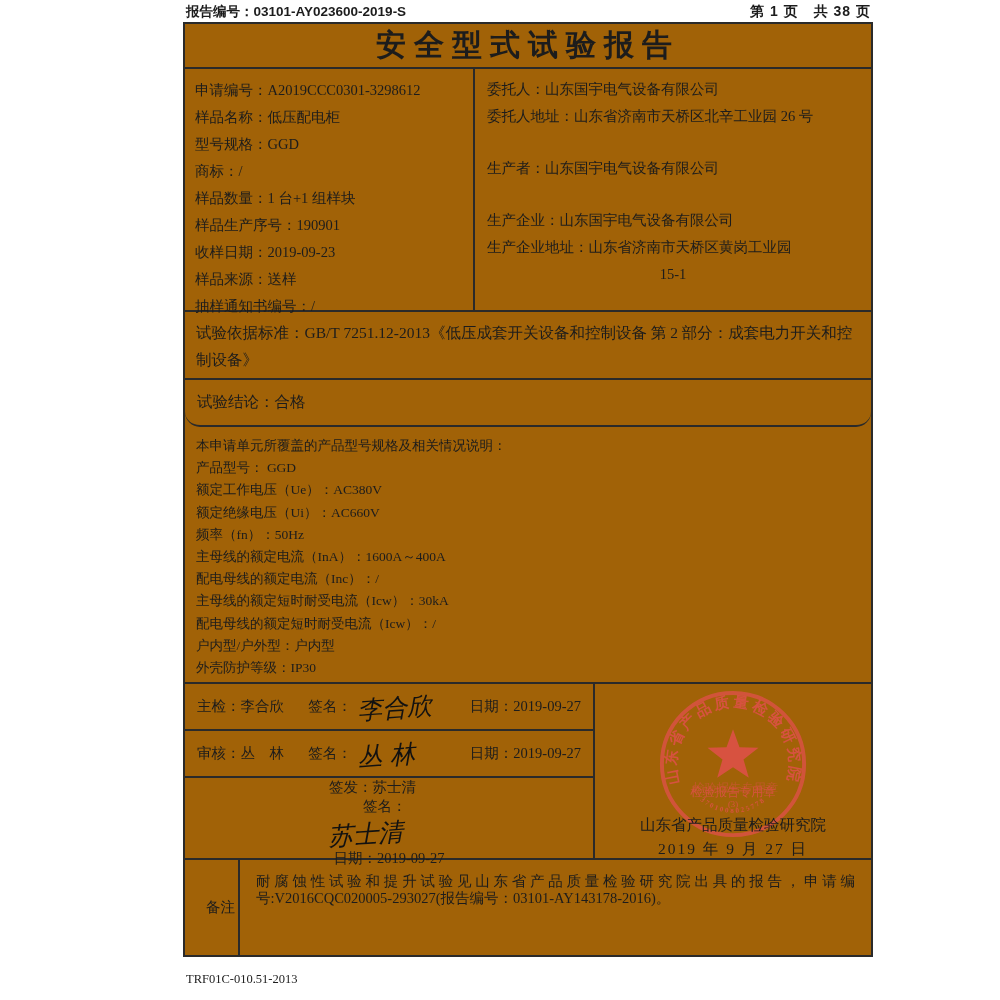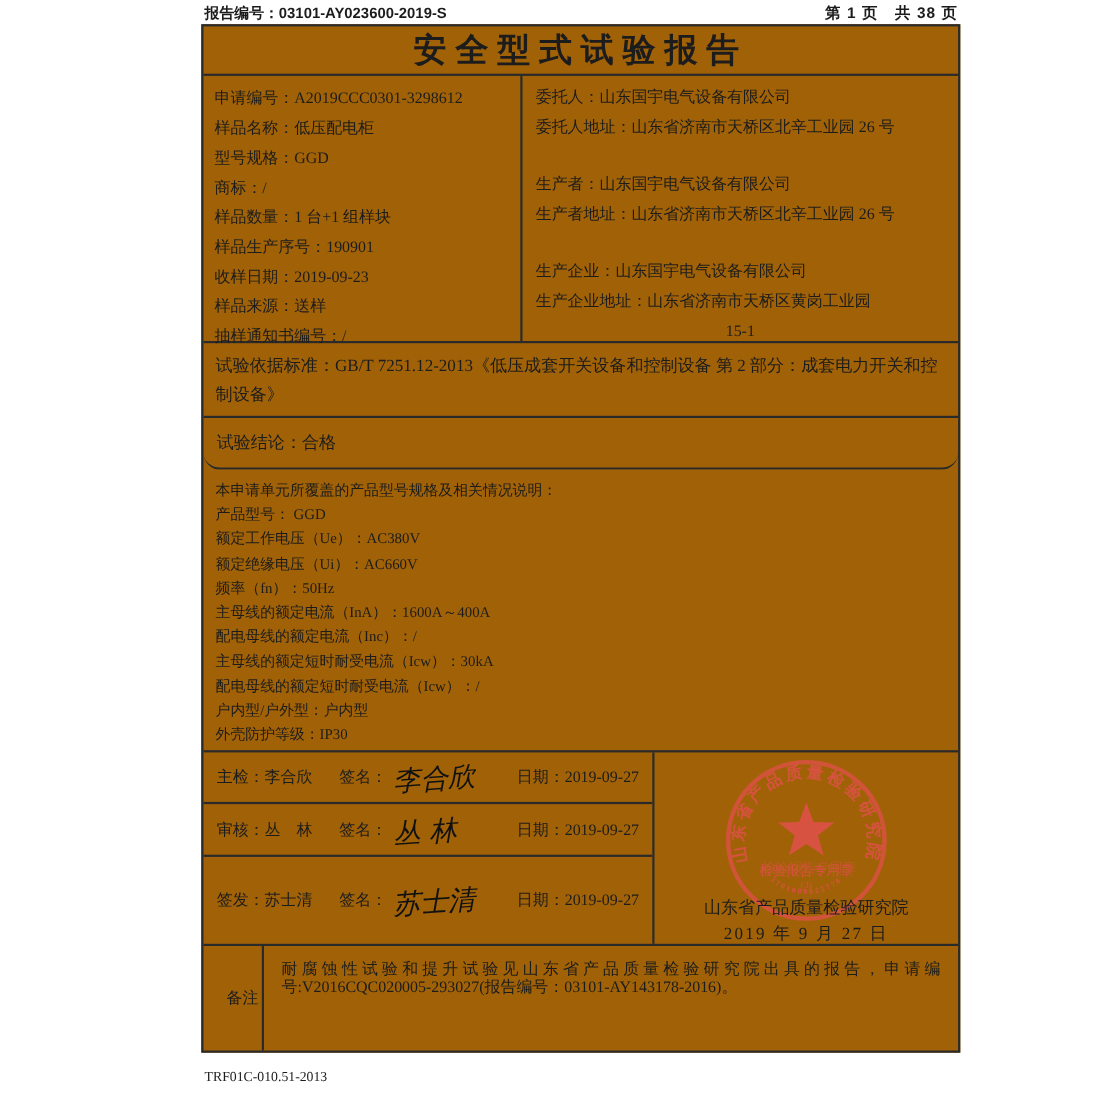--- a/index.html
+++ b/index.html
@@ -29,21 +29,21 @@
   .std-row{top:288px;height:68px;padding:7px 11px;font-size:15.5px;line-height:27px;}
   .concl-row{top:356px;height:47px;display:flex;align-items:center;padding:0 12px;font-size:15.5px;border-radius:15px;}
 
   .prod-row{top:403px;height:257px;padding:8px 11px;}
   .prod-row .ln{line-height:22.2px;font-size:13.5px;white-space:nowrap;}
 
   .sig-row{top:660px;height:176px;display:flex;}
   .sig-left{width:410px;border-right:2px solid #2a2a2a;box-sizing:border-box;display:flex;flex-direction:column;}
   .sig-cell{display:flex;align-items:center;padding:0 12px;box-sizing:border-box;font-size:14.5px;}
   .sig-c1,.sig-c2{height:48px;border-bottom:2px solid #2a2a2a;}
-  .sig-c3{height:80px;}
+  .sig-c3{height:80px;flex-direction:column;}
   .sig-role{width:120px;white-space:nowrap;}
   .sig-label{width:52px;white-space:nowrap;}
   .sig-hand{width:122px;font-size:25px;font-style:italic;transform:rotate(-4deg);
     white-space:nowrap;font-family:"DejaVu Serif","Liberation Serif",serif;color:#111;}
   .sig-date{white-space:nowrap;}
 
   .stamp-cell{flex:1;position:relative;}
   .seal{position:absolute;left:50%;transform:translateX(-50%);top:1px;}
   .stamp-org{position:absolute;top:131px;left:0;width:100%;text-align:center;font-size:15.5px;}
   .stamp-date{position:absolute;top:155px;left:0;width:100%;text-align:center;font-size:15.5px;letter-spacing:2px;}
@@ -81,21 +81,20 @@
         <div class="ln">样品来源：送样</div>
         <div class="ln">抽样通知书编号：/</div>
       </div>
       <div class="info-right">
         <div class="info-group">
           <div class="ln">委托人：山东国宇电气设备有限公司</div>
           <div class="ln">委托人地址：山东省济南市天桥区北辛工业园 26 号</div>
         </div>
         <div class="info-group">
           <div class="ln">生产者：山东国宇电气设备有限公司</div>
-          <div class="ln">生产者地址：山东省济南市天桥区北辛工业园 26 号</div>
         </div>
         <div class="info-group">
           <div class="ln">生产企业：山东国宇电气设备有限公司</div>
           <div class="ln">生产企业地址：山东省济南市天桥区黄岗工业园</div>
           <div class="ln ln-center">15-1</div>
         </div>
       </div>
     </div>
 
     <div class="row std-row bb">试验依据标准：GB/T 7251.12-2013《低压成套开关设备和控制设备 第 2 部分：成套电力开关和控制设备》</div>

